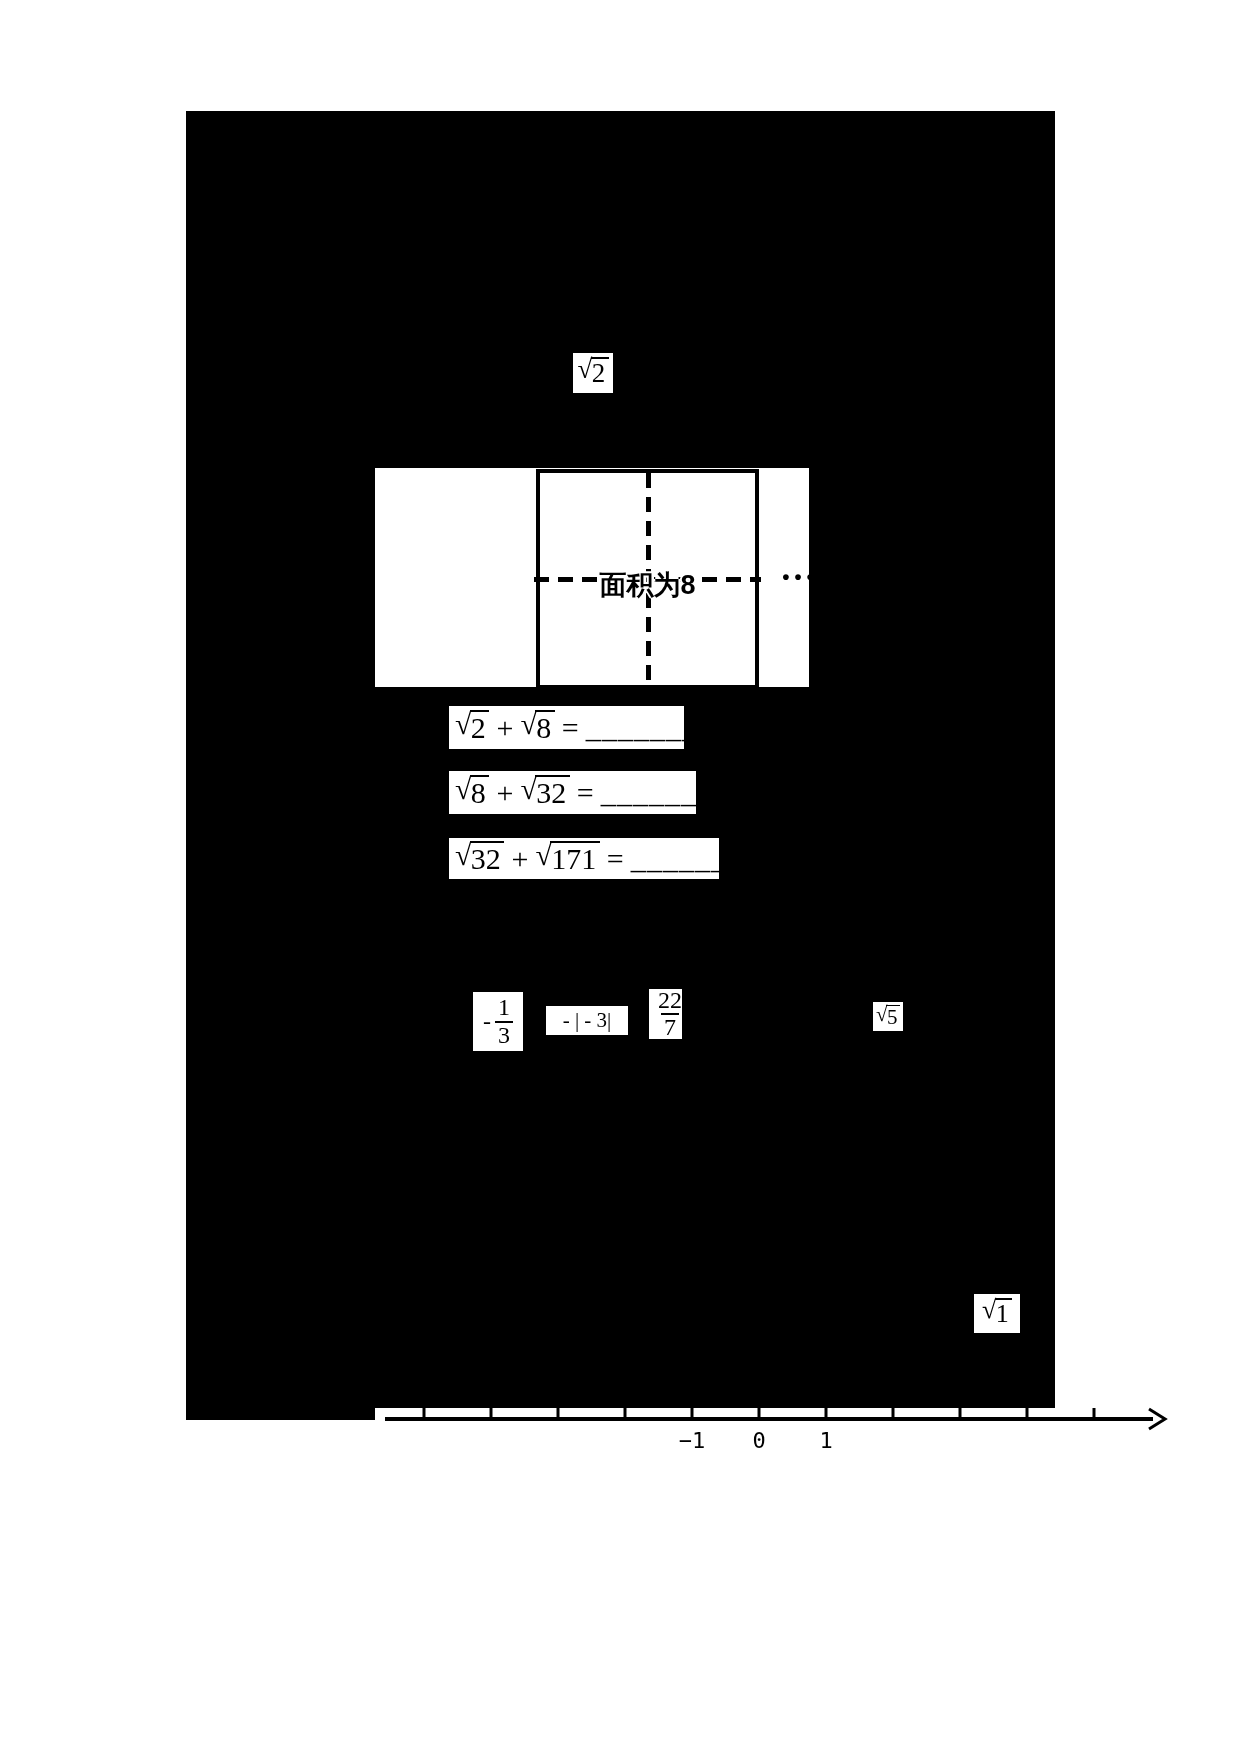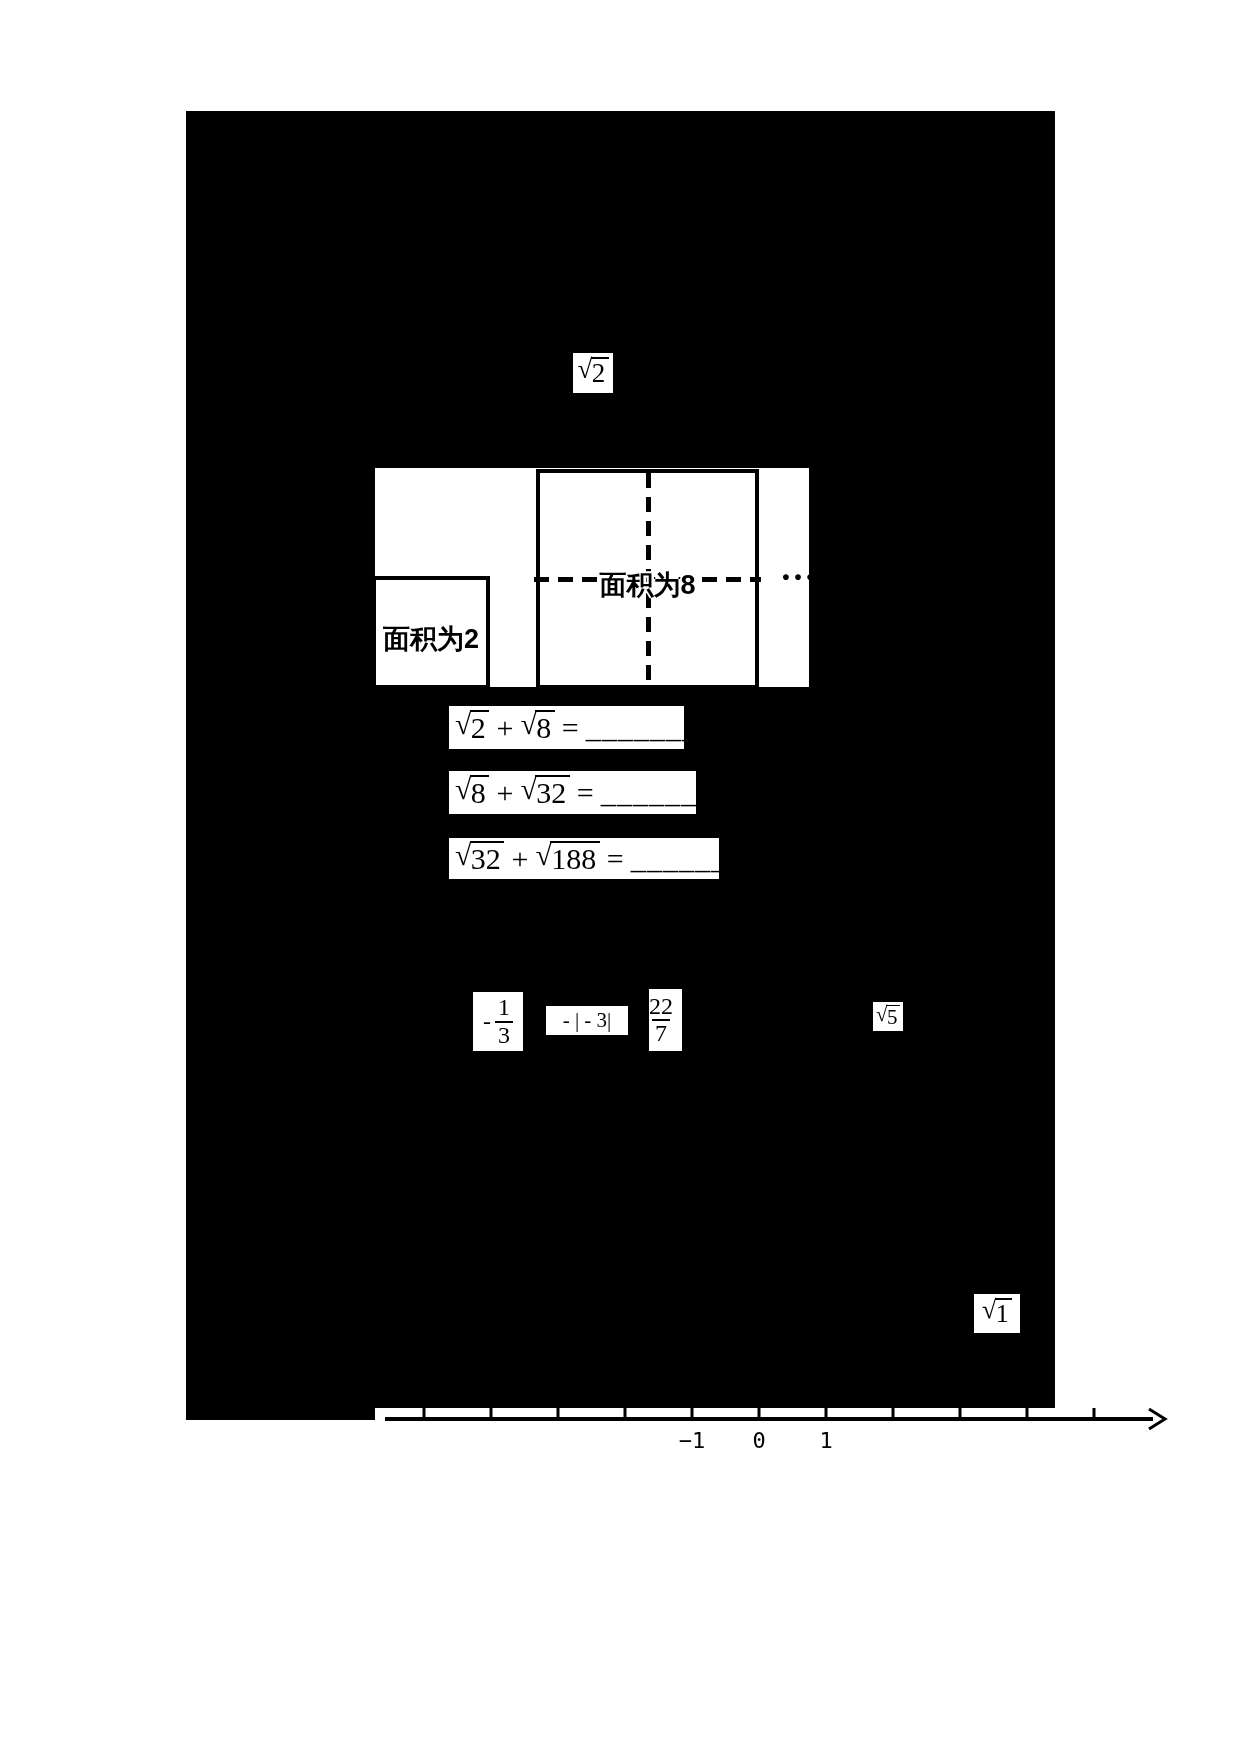--- a/index.html
+++ b/index.html
@@ -37,21 +37,21 @@
   .eq{display:flex;align-items:center;font-size:30px;white-space:nowrap;overflow:hidden;padding-left:6px;}
   .eq .op{margin:0 7px;}
   .eq .blank{letter-spacing:1px;}
   .eq1{left:263px;top:595px;width:235px;height:43px;}
   .eq2{left:263px;top:660px;width:247px;height:43px;}
   .eq3{left:263px;top:727px;width:270px;height:41px;}
 
   
   .negfrac{left:287px;top:881px;width:50px;height:59px;display:flex;align-items:center;justify-content:center;font-size:24px;gap:4px;}
   .absbox{left:360px;top:895px;width:82px;height:29px;display:flex;align-items:center;justify-content:center;font-size:21px;white-space:pre;}
-  .frac227{left:463px;top:878px;width:33px;height:62px;display:flex;align-items:center;justify-content:flex-start;font-size:24px;}
+  .frac227{left:463px;top:878px;width:33px;height:50px;display:flex;align-items:center;justify-content:flex-end;font-size:24px;}
   .sqrt5box{left:687px;top:891px;width:30px;height:29px;display:flex;align-items:center;justify-content:center;font-size:21px;}
   .sqrt16box{left:788px;top:1183px;width:46px;height:39px;display:flex;align-items:center;justify-content:center;font-size:26px;}
 
   
   .numberline{left:189px;top:1297px;width:820px;height:56px;background:#fff;}
   .nl-line{position:absolute;left:10px;top:9px;width:768px;height:4px;background:#000;}
   .tick{position:absolute;top:0;width:3px;height:13px;background:#000;transform:translateX(-1.5px);}
   .nl-label{position:absolute;top:20px;transform:translateX(-50%);
             font-family:"DejaVu Sans Mono", monospace;font-size:22px;line-height:1.2;}
   .nl-arrow{position:absolute;left:770px;top:-3px;}
@@ -63,23 +63,20 @@
   <div class="panel">
 
     <div class="wbox sqrt2box">
       <span class="sqrt">
           <span class="rsign">√</span>
           <span class="rbody">2</span>
         </span>
     </div>
 
     <div class="wbox figure">
-      <div class="square sq-small">
-        <span class="cjk">面积为2</span>
-      </div>
       <div class="square sq-big">
         <div class="dash-v"></div>
         <div class="dash-h"></div>
         <span class="cjk halo">面积为8</span>
       </div>
       <span class="dots">…</span>
     </div>
 
     <div class="wbox eq eq1">
       <span class="sqrt">
@@ -108,21 +105,21 @@
       <span class="blank">________</span>
     </div>
     <div class="wbox eq eq3">
       <span class="sqrt">
           <span class="rsign">√</span>
           <span class="rbody">32</span>
         </span>
       <span class="op">+</span>
       <span class="sqrt">
           <span class="rsign">√</span>
-          <span class="rbody">188</span>
+          <span class="rbody">171</span>
         </span>
       <span class="op">=</span>
       <span class="blank">________</span>
     </div>
 
     <div class="wbox negfrac">
       <span>-</span>
       <span class="frac">
         <span class="fnum">1</span>
         <span class="fden">3</span>

